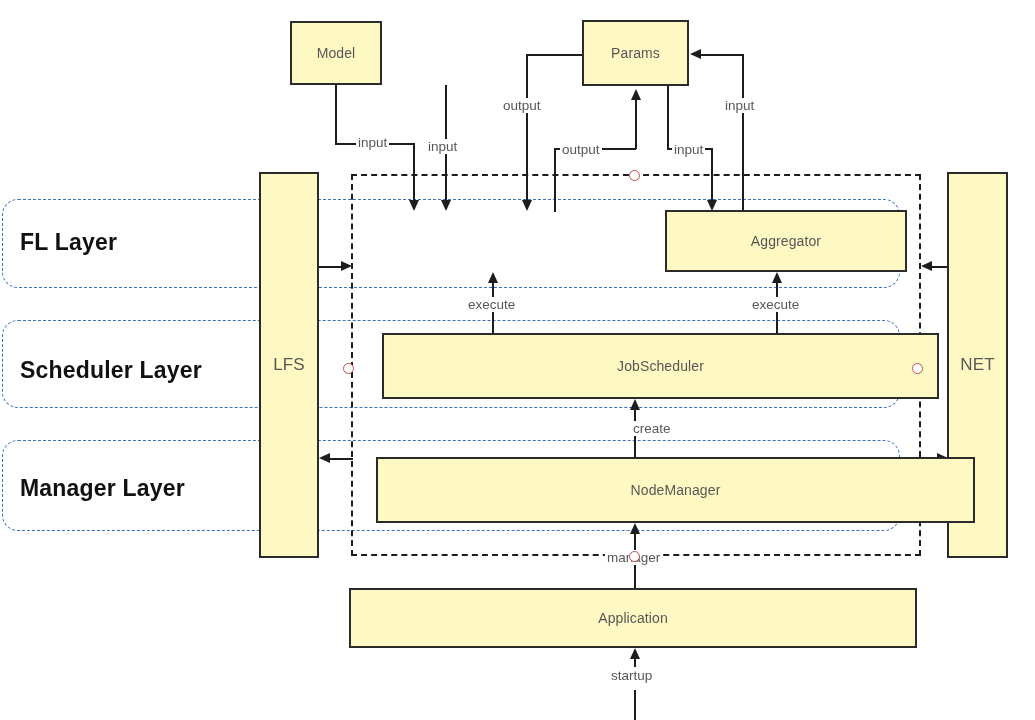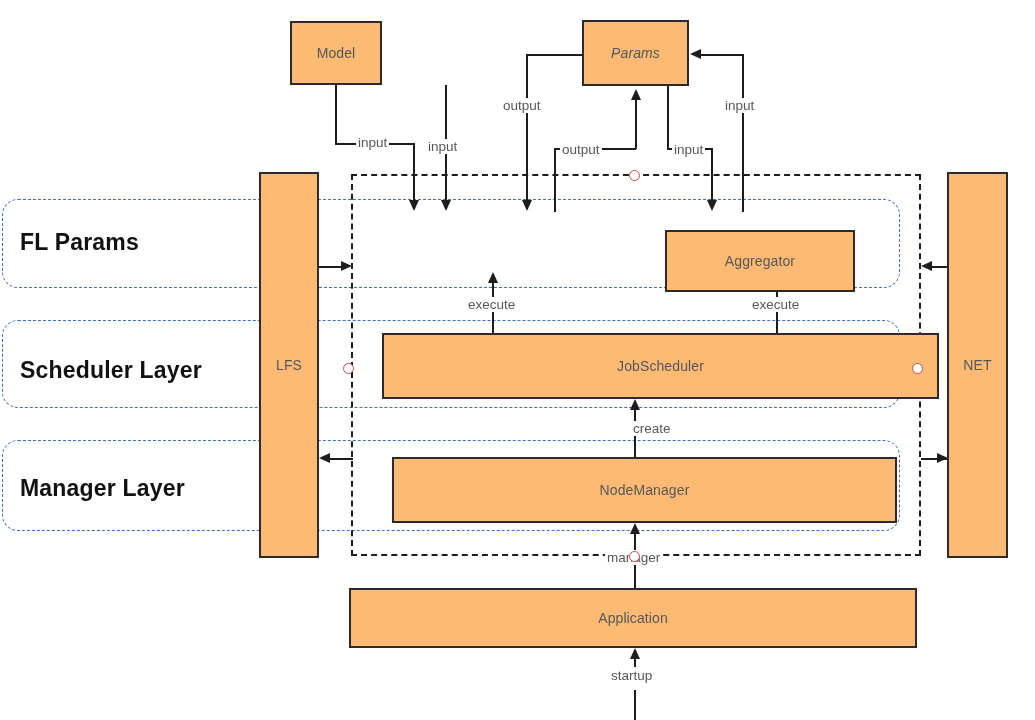--- a/index.html
+++ b/index.html
@@ -1,23 +1,23 @@
 <!DOCTYPE html>
 <html><head>
 <meta charset="utf-8">
 <style>
   html,body{margin:0;padding:0;background:#ffffff;}
   body{font-family:"Liberation Sans","DejaVu Sans",sans-serif;}
   #stage{position:relative;width:1035px;height:720px;background:#ffffff;overflow:hidden;}
 
   
-  .box{position:absolute;box-sizing:border-box;border:2px solid #2b2b2b;background:#fdba74;
+  .box{position:absolute;box-sizing:border-box;border:2px solid #2b2b2b;background:#fef9c3;
        display:flex;align-items:center;justify-content:center;
        color:#575757;font-size:14px;letter-spacing:.1px;z-index:6;}
-  .box.small{font-size:14px;}
+  .box.small{font-size:17px;}
 
   
   .layer{position:absolute;box-sizing:border-box;border:1.6px dashed #3b6fc4;border-radius:16px;
          background:transparent;z-index:2;}
   .layer-label{position:absolute;color:#111111;font-weight:bold;font-size:23px;
                letter-spacing:.2px;z-index:7;white-space:nowrap;}
 
   
   .container-dashed{position:absolute;box-sizing:border-box;
        border:2.2px dashed #1d1d1d;background:transparent;z-index:3;}
@@ -43,35 +43,35 @@
 </style>
 </head>
 <body>
 
 <div id="stage">
 
   <div class="layer" style="left:2px;top:199px;width:898px;height:89px;"></div>
   <div class="layer" style="left:2px;top:320px;width:898px;height:88px;"></div>
   <div class="layer" style="left:2px;top:440px;width:898px;height:91px;"></div>
 
-  <div class="layer-label" style="left:20px;top:229px;">FL Params</div>
+  <div class="layer-label" style="left:20px;top:229px;">FL Layer</div>
   <div class="layer-label" style="left:20px;top:475px;">Manager Layer</div>
   <div class="layer-label" style="left:20px;top:357px;">Scheduler Layer</div>
 
   <div class="container-dashed" style="left:351px;top:174px;width:570px;height:382px;"></div>
 
   <div class="box small" style="left:259px;top:172px;width:60px;height:386px;">LFS</div>
   <div class="box small" style="left:947px;top:172px;width:61px;height:386px;">NET</div>
 
   <div class="box" style="left:290px;top:21px;width:92px;height:64px;">Model</div>
-  <div class="box" style="left:582px;top:20px;width:107px;height:66px;font-style:italic;">Params</div>
+  <div class="box" style="left:582px;top:20px;width:107px;height:66px;">Params</div>
 
-  <div class="box" style="left:665px;top:210px;width:190px;height:62px;margin-top:20px;">Aggregator</div>
+  <div class="box" style="left:665px;top:210px;width:242px;height:62px;">Aggregator</div>
   <div class="box" style="left:382px;top:333px;width:557px;height:66px;">JobScheduler</div>
-  <div class="box" style="left:392px;top:457px;width:505px;height:66px;">NodeManager</div>
+  <div class="box" style="left:376px;top:457px;width:599px;height:66px;">NodeManager</div>
   <div class="box" style="left:349px;top:588px;width:568px;height:60px;">Application</div>
 
   <div class="ln v" style="left:335px;top:85px;height:59px;"></div>
   <div class="ln h" style="left:335px;top:143px;width:80px;"></div>
   <div class="ln v" style="left:413px;top:143px;height:60px;"></div>
   <div class="arrow down" style="left:409px;top:200px;"></div>
   <div class="elabel" style="left:356px;top:135px;">input</div>
 
   <div class="ln v" style="left:445px;top:85px;height:118px;"></div>
   <div class="arrow down" style="left:441px;top:200px;"></div>

